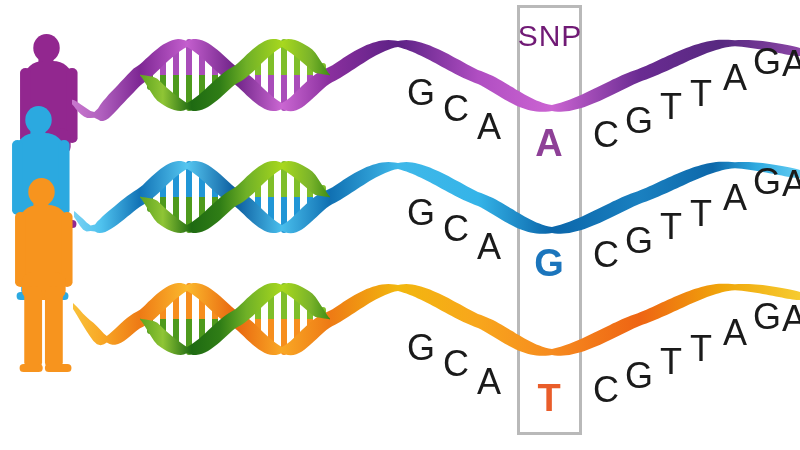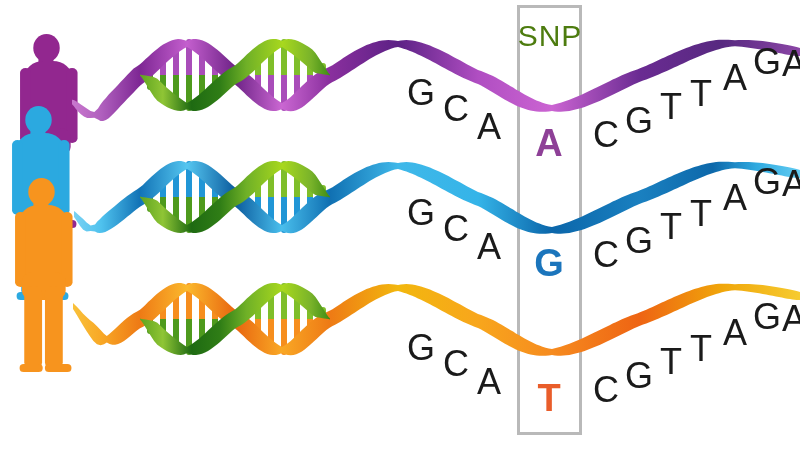--- a/index.html
+++ b/index.html
@@ -182,21 +182,21 @@
           <rect x="294" y="286.49609259724804" width="6" height="65.00781480550395" rx="3" fill="url(#grad-rung-2-b)"></rect>
           <rect x="307" y="294.9594059066203" width="6" height="48.08118818675942" rx="3" fill="url(#grad-rung-2-b)"></rect>
           <rect x="320" y="306.8878584785507" width="6" height="24.2242830428986" rx="3" fill="url(#grad-rung-2-b)"></rect>
           <path d="M73.0,303.0 L74.8,304.7 L77.1,307.1 L79.9,310.1 L82.9,313.4 L86.3,316.8 L89.8,320.0 L93.4,322.8 L97.0,326.3 L100.6,330.1 L104.0,333.7 L106.8,336.0 L109.6,333.8 L112.4,331.3 L115.2,328.7 L118.1,326.0 L121.0,323.3 L124.0,320.6 L127.0,318.1 L130.1,315.7 L133.3,313.6 L136.6,311.7 L140.0,309.8 L142.6,307.6 L145.3,304.9 L148.1,302.1 L151.0,299.4 L153.8,296.7 L156.8,294.1 L159.7,291.7 L162.8,289.5 L165.8,287.5 L168.8,285.7 L171.9,284.4 L174.9,283.5 L178.0,283.0 L181.0,283.0 L184.0,283.7 L187.0,285.0 L190.0,283.8 L193.0,283.1 L196.0,283.1 L199.0,283.4 L202.0,284.3 L205.0,285.5 L208.0,287.1 L211.0,289.0 L214.0,291.2 L217.0,293.6 L220.0,296.1 L223.0,298.8 L226.0,301.6 L229.0,304.3 L232.0,307.1 L235.0,309.5 L238.0,311.2 L240.9,312.8 L243.9,314.8 L246.8,317.0 L249.7,319.4 L252.7,322.0 L255.6,324.8 L258.5,327.5 L261.4,330.4 L264.3,333.2 L267.3,335.9 L270.2,338.6 L273.1,341.0 L276.1,343.3 L279.0,345.3 L282.0,347.0 L284.9,345.3 L287.8,343.2 L290.7,340.9 L293.5,338.3 L296.3,335.6 L299.0,332.9 L301.9,330.1 L304.7,327.4 L307.6,324.7 L310.5,322.1 L313.5,319.7 L316.6,317.5 L319.7,315.5 L323.0,313.7 L326.4,312.2 L330.0,310.6 L332.5,309.2 L335.1,307.5 L337.8,305.7 L340.5,303.9 L343.2,302.1 L346.0,300.3 L348.8,298.5 L351.7,296.7 L354.6,295.1 L357.5,293.4 L360.5,291.9 L363.5,290.4 L366.5,289.1 L369.6,287.9 L372.7,286.8 L375.8,285.9 L378.9,285.1 L382.0,284.6 L385.2,284.2 L388.4,284.1 L391.6,284.2 L394.8,284.5 L398.0,284.9 L400.8,284.4 L403.6,284.2 L406.4,284.1 L409.3,284.3 L412.2,284.6 L415.1,285.1 L418.0,285.7 L421.0,286.5 L424.0,287.4 L427.0,288.5 L430.0,289.6 L433.1,290.9 L436.1,292.2 L439.1,293.6 L442.2,295.1 L445.2,296.6 L448.3,298.1 L451.3,299.7 L454.4,301.4 L457.4,303.0 L460.4,304.6 L463.4,306.3 L466.4,307.9 L469.3,309.5 L472.2,311.1 L475.1,312.6 L478.0,313.9 L481.1,315.1 L484.1,316.2 L487.1,317.4 L490.0,318.7 L493.0,320.1 L495.9,321.6 L498.8,323.2 L501.6,324.8 L504.5,326.5 L507.4,328.2 L510.2,329.9 L513.1,331.6 L515.9,333.4 L518.8,335.1 L521.7,336.8 L524.6,338.4 L527.5,340.0 L530.4,341.6 L533.4,343.0 L536.4,344.4 L539.4,345.6 L542.5,346.7 L545.6,347.7 L548.8,348.5 L552.0,348.9 L554.8,348.3 L557.7,347.6 L560.6,346.7 L563.5,345.8 L566.4,344.8 L569.4,343.7 L572.4,342.6 L575.4,341.3 L578.5,340.0 L581.5,338.7 L584.6,337.3 L587.7,335.8 L590.8,334.3 L593.9,332.8 L597.1,331.3 L600.2,329.8 L603.3,328.2 L606.4,326.7 L609.6,325.2 L612.7,323.6 L615.8,322.2 L618.9,320.7 L621.9,319.3 L625.0,318.0 L628.1,316.7 L631.1,315.5 L634.1,314.4 L637.1,313.4 L640.0,312.3 L643.1,311.1 L646.3,309.7 L649.4,308.3 L652.5,306.9 L655.6,305.5 L658.7,304.0 L661.8,302.6 L664.9,301.2 L667.9,299.8 L671.0,298.4 L674.0,297.0 L677.1,295.7 L680.1,294.4 L683.1,293.2 L686.2,292.0 L689.2,290.9 L692.2,289.8 L695.2,288.8 L698.2,287.9 L701.2,287.0 L704.2,286.2 L707.1,285.5 L710.1,284.9 L713.1,284.5 L716.1,284.1 L719.0,283.8 L722.0,283.7 L725.1,283.7 L728.3,283.8 L731.6,283.9 L735.0,284.2 L738.4,284.0 L741.9,283.9 L745.4,283.9 L748.9,284.0 L752.4,284.2 L755.8,284.4 L759.3,284.8 L762.7,285.1 L766.1,285.6 L769.4,286.0 L772.7,286.5 L775.9,287.0 L778.9,287.5 L781.9,288.1 L784.7,288.6 L787.4,289.1 L790.0,289.6 L792.3,290.1 L794.5,290.6 L796.6,291.1 L798.4,291.5 L800.0,291.9 L800.0,300.1 L798.4,300.1 L796.6,300.0 L794.5,299.8 L792.3,299.5 L790.0,299.1 L787.4,298.7 L784.7,298.2 L781.9,297.6 L778.9,297.1 L775.9,296.4 L772.7,295.8 L769.4,295.2 L766.1,294.6 L762.7,293.9 L759.3,293.3 L755.8,292.8 L752.4,292.2 L748.9,291.7 L745.4,291.2 L741.9,290.8 L738.4,290.5 L735.0,290.2 L731.6,290.5 L728.3,291.0 L725.1,291.6 L722.0,292.3 L719.0,293.2 L716.1,294.0 L713.1,295.0 L710.1,296.0 L707.1,297.1 L704.2,298.2 L701.2,299.4 L698.2,300.7 L695.2,302.0 L692.2,303.3 L689.2,304.6 L686.2,306.0 L683.1,307.4 L680.1,308.8 L677.1,310.2 L674.0,311.6 L671.0,313.0 L667.9,314.4 L664.9,315.7 L661.8,317.1 L658.7,318.4 L655.6,319.7 L652.5,321.0 L649.4,322.2 L646.3,323.4 L643.1,324.5 L640.0,325.7 L637.1,326.9 L634.1,328.3 L631.1,329.8 L628.1,331.2 L625.0,332.7 L621.9,334.2 L618.9,335.8 L615.8,337.3 L612.7,338.8 L609.6,340.3 L606.4,341.8 L603.3,343.2 L600.2,344.7 L597.1,346.0 L593.9,347.3 L590.8,348.6 L587.7,349.8 L584.6,350.9 L581.5,351.9 L578.5,352.8 L575.4,353.6 L572.4,354.3 L569.4,354.9 L566.4,355.3 L563.5,355.6 L560.6,355.7 L557.7,355.7 L554.8,355.5 L552.0,355.1 L548.8,355.4 L545.6,355.7 L542.5,355.8 L539.4,355.8 L536.4,355.5 L533.4,355.1 L530.4,354.5 L527.5,353.7 L524.6,352.8 L521.7,351.8 L518.8,350.7 L515.9,349.4 L513.1,348.1 L510.2,346.6 L507.4,345.1 L504.5,343.5 L501.6,341.8 L498.8,340.1 L495.9,338.3 L493.0,336.6 L490.0,334.8 L487.1,333.0 L484.1,331.3 L481.1,329.6 L478.0,328.1 L475.1,326.9 L472.2,325.8 L469.3,324.6 L466.4,323.3 L463.4,322.0 L460.4,320.5 L457.4,319.0 L454.4,317.4 L451.3,315.8 L448.3,314.2 L445.2,312.5 L442.2,310.9 L439.1,309.2 L436.1,307.5 L433.1,305.9 L430.0,304.3 L427.0,302.7 L424.0,301.2 L421.0,299.8 L418.0,298.4 L415.1,297.1 L412.2,295.8 L409.3,294.7 L406.4,293.6 L403.6,292.7 L400.8,291.8 L398.0,291.1 L394.8,291.6 L391.6,292.6 L388.4,293.7 L385.2,295.0 L382.0,296.4 L378.9,297.9 L375.8,299.6 L372.7,301.3 L369.6,303.1 L366.5,305.0 L363.5,306.9 L360.5,308.8 L357.5,310.8 L354.6,312.7 L351.7,314.6 L348.8,316.5 L346.0,318.3 L343.2,320.1 L340.5,321.7 L337.8,323.3 L335.1,324.7 L332.5,326.0 L330.0,327.4 L326.4,329.9 L323.0,332.9 L319.7,335.9 L316.6,338.9 L313.5,341.8 L310.5,344.6 L307.6,347.1 L304.7,349.4 L301.9,351.4 L299.0,353.0 L296.3,354.2 L293.5,354.9 L290.7,355.2 L287.8,355.0 L284.9,354.2 L282.0,353.0 L279.0,354.2 L276.1,354.9 L273.1,355.0 L270.2,354.7 L267.3,353.9 L264.3,352.7 L261.4,351.1 L258.5,349.2 L255.6,347.0 L252.7,344.7 L249.7,342.1 L246.8,339.4 L243.9,336.6 L240.9,333.8 L238.0,330.9 L235.0,328.5 L232.0,326.8 L229.0,325.1 L226.0,323.1 L223.0,320.8 L220.0,318.3 L217.0,315.7 L214.0,313.0 L211.0,310.2 L208.0,307.4 L205.0,304.6 L202.0,301.9 L199.0,299.3 L196.0,296.9 L193.0,294.7 L190.0,292.7 L187.0,291.0 L184.0,292.8 L181.0,294.9 L178.0,297.3 L174.9,299.8 L171.9,302.6 L168.8,305.4 L165.8,308.3 L162.8,311.2 L159.7,314.0 L156.8,316.8 L153.8,319.4 L151.0,321.7 L148.1,323.8 L145.3,325.6 L142.6,326.9 L140.0,328.2 L136.6,330.7 L133.3,333.6 L130.1,336.3 L127.0,338.8 L124.0,341.0 L121.0,342.7 L118.1,344.0 L115.2,344.7 L112.4,344.7 L109.6,344.0 L106.8,342.5 L104.0,344.3 L100.6,345.3 L97.0,344.2 L93.4,341.1 L89.8,336.1 L86.3,330.7 L82.9,325.3 L79.9,320.2 L77.1,315.6 L74.8,311.7 L73.0,309.0 Z" fill="url(#grad-strand-2)"></path>
           <path d="M140.0,318.6 L141.6,319.1 L143.6,319.3 L145.9,319.6 L148.4,320.0 L151.2,320.5 L154.1,321.2 L157.3,322.8 L160.5,325.8 L163.8,328.9 L167.2,331.9 L170.7,334.9 L174.1,337.7 L177.5,340.3 L180.8,342.8 L183.9,345.0 L187.0,346.9 L190.0,345.3 L193.0,343.3 L196.0,341.1 L199.0,338.7 L202.0,336.1 L205.0,333.4 L208.0,330.6 L211.0,327.8 L214.0,325.0 L217.0,322.3 L220.0,319.7 L223.0,317.2 L226.0,314.9 L229.0,312.9 L232.0,311.2 L235.0,309.5 L238.0,307.1 L240.9,304.2 L243.9,301.4 L246.8,298.6 L249.7,295.9 L252.7,293.3 L255.6,291.0 L258.5,288.8 L261.4,286.9 L264.3,285.3 L267.3,284.1 L270.2,283.3 L273.1,283.0 L276.1,283.1 L279.0,283.8 L282.0,284.9 L285.1,283.6 L288.3,283.1 L291.6,283.2 L295.1,284.0 L298.5,285.3 L302.0,286.9 L305.5,288.9 L308.9,291.1 L312.3,293.5 L315.5,296.9 L318.5,301.5 L321.4,305.9 L324.0,310.0 L326.3,313.7 L328.3,316.7 L330.0,318.6 L330.0,319.4 L328.3,318.9 L326.3,318.7 L324.0,318.4 L321.4,318.0 L318.5,317.5 L315.5,316.9 L312.3,315.0 L308.9,312.0 L305.5,309.0 L302.0,306.0 L298.5,303.0 L295.1,300.2 L291.6,297.6 L288.3,295.2 L285.1,293.0 L282.0,291.1 L279.0,292.7 L276.1,294.7 L273.1,297.0 L270.2,299.4 L267.3,302.1 L264.3,304.8 L261.4,307.6 L258.5,310.5 L255.6,313.2 L252.7,316.0 L249.7,318.6 L246.8,321.0 L243.9,323.2 L240.9,325.2 L238.0,326.8 L235.0,328.5 L232.0,330.9 L229.0,333.7 L226.0,336.4 L223.0,339.2 L220.0,341.9 L217.0,344.4 L214.0,346.8 L211.0,349.0 L208.0,350.9 L205.0,352.5 L202.0,353.7 L199.0,354.6 L196.0,354.9 L193.0,354.9 L190.0,354.2 L187.0,353.1 L183.9,354.4 L180.8,355.0 L177.5,354.8 L174.1,354.1 L170.7,352.8 L167.2,351.2 L163.8,349.3 L160.5,347.1 L157.3,344.7 L154.1,341.0 L151.2,336.4 L148.4,332.0 L145.9,327.9 L143.6,324.3 L141.6,321.3 L140.0,319.4 Z" fill="url(#grad-green)"></path>
         </g>
       </g>
   </svg>
 
   <div id="letters" style="color: rgb(26, 26, 26);">
-    <span class="snp-label" style="color: #4d7c0f;">SNP</span>
+    <span class="snp-label" style="color: #701a75;">SNP</span>
   <span class="seq-letter" style="left: 421px; top: 93px;">G</span>
       <span class="seq-letter" style="left: 456px; top: 109px;">C</span>
       <span class="seq-letter" style="left: 489px; top: 127px;">A</span>
       <span class="seq-letter snp-allele" style="left: 549px; top: 143px; color: rgb(142, 64, 151);">A</span>
       <span class="seq-letter" style="left: 606px; top: 135px;">C</span>
       <span class="seq-letter" style="left: 639px; top: 121px;">G</span>
       <span class="seq-letter" style="left: 671px; top: 107px;">T</span>
       <span class="seq-letter" style="left: 701px; top: 94px;">T</span>
       <span class="seq-letter" style="left: 735px; top: 78px;">A</span>
       <span class="seq-letter" style="left: 767px; top: 62px;">G</span>

